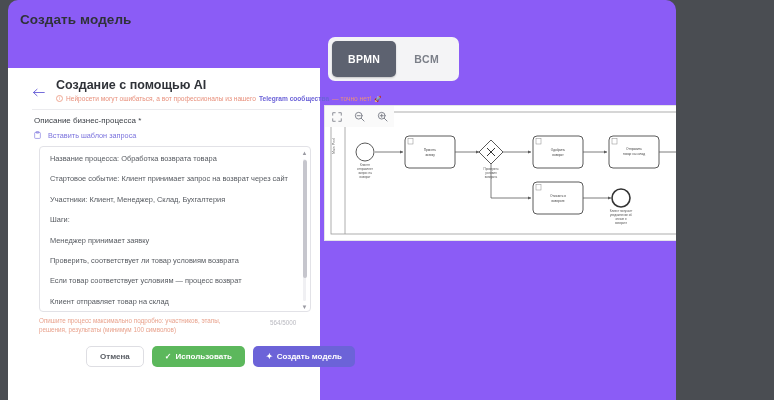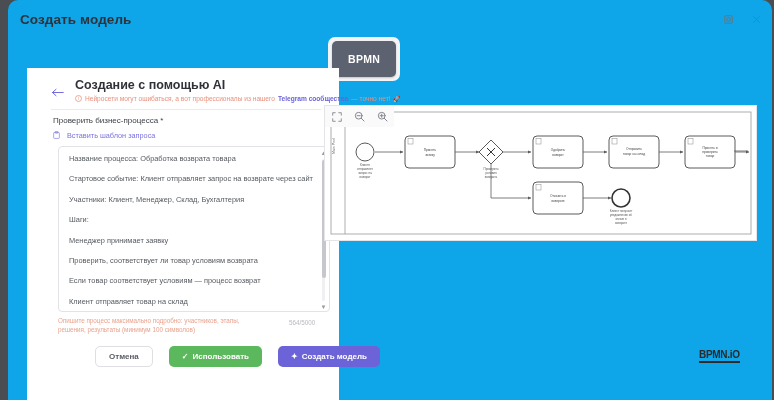--- a/index.html
+++ b/index.html
@@ -8,22 +8,22 @@
     overflow: hidden;
     font-family: "Liberation Sans", sans-serif;
     background: #4a4d52;
   }
   #root { position: relative; width: 774px; height: 400px; }
 
   
   .modal {
     position: absolute;
     left: 8px; top: 0;
-    width: 764px; height: 400px;
-    background: #0ea5e9;
+    width: 668px; height: 400px;
+    background: #8b5cf6;
     border-radius: 10px 10px 0 0;
     overflow: hidden;
   }
   .modal-header {
     position: absolute; left: 0; top: 0;
     width: 766px; height: 38px;
   }
   .modal-title {
     position: absolute; left: 12px; top: 12px;
     font-size: 13.5px; font-weight: bold; color: #2f3238;
@@ -61,21 +61,20 @@
     background: #5d6270;
     color: #ffffff;
     box-shadow: 0 1px 2px rgba(0,0,0,.2);
   }
 
   
   .left-pane {
     position: absolute; left: 0; top: 68px;
     width: 312px; height: 332px;
     background: #fff;
-    margin-left: 19px;
   }
   .ai-head {
     position: absolute; left: 0; top: 0; width: 312px;
   }
   .back-arrow {
     position: absolute; left: 24px; top: 19px;
     color: #6c63d8; font-size: 13px; cursor: pointer;
     line-height: 1;
   }
   .ai-title {
@@ -154,22 +153,22 @@
     width: 210px;
     font-size: 6.3px; color: #e9a38e; line-height: 1.45;
   }
   .counter {
     position: absolute; left: 262px; top: 251px;
     font-size: 6.3px; color: #b9b9c0;
   }
 
   
   .actions {
-    position: absolute; left: 68px; top: 278px;
-    display: flex; gap: 16px; align-items: center;
+    position: absolute; left: 78px; top: 278px;
+    display: flex; gap: 8px; align-items: center;
   }
   .btn {
     height: 21px;
     border-radius: 5px;
     font-size: 8px; font-weight: bold;
     display: flex; align-items: center; justify-content: center;
     gap: 4px;
     cursor: pointer;
     padding: 0 13px;
     white-space: nowrap;
@@ -233,20 +232,21 @@
         <div class="win-btn">
           <svg width="11" height="11" viewBox="0 0 16 16" fill="none" stroke="currentColor" stroke-width="1.3">
             <path d="M3.5 3.5 L12.5 12.5 M12.5 3.5 L3.5 12.5"></path>
           </svg>
         </div>
       </div>
     </div>
 
     <div class="tabs-wrap">
       <div class="tab active">BPMN</div>
+      <div class="tab">BCM</div>
     </div>
 
     <div class="left-pane">
 
       <div class="ai-head">
         <div class="back-arrow">
           <svg width="13" height="11" viewBox="0 0 18 12" fill="none" stroke="currentColor" stroke-width="1.3" stroke-linecap="round" stroke-linejoin="round">
             <path d="M17 6 H2 M7 1.5 L2 6 L7 10.5"></path>
           </svg>
         </div>
@@ -255,36 +255,36 @@
           <span class="warn-ico">i</span>
           <span>Нейросети могут ошибаться, а вот профессионалы из нашего</span>
           <a href="#">Telegram сообщества</a>
           <span>— точно нет!</span>
           <span class="rocket">🚀</span>
         </div>
       </div>
 
       <div class="divider"></div>
 
-      <div class="field-label">Проверить бизнес-процесса *</div>
+      <div class="field-label">Описание бизнес-процесса *</div>
 
       <div class="tpl-link">
         <span class="clip-ico">
           <svg width="7" height="8" viewBox="0 0 12 14" fill="none" stroke="currentColor" stroke-width="1.1">
             <rect x="1" y="2.5" width="10" height="10.5" rx="1.5"></rect>
             <rect x="3.5" y="0.8" width="5" height="3" rx="1"></rect>
           </svg>
         </span>
         <span>Вставить шаблон запроса</span>
       </div>
 
       <div class="ta-box">
         <div class="ta-lines">
           <div class="ta-line">Название процесса: Обработка возврата товара</div>
-          <div class="ta-line">Стартовое событие: Клиент отправляет запрос на возврате через сайт</div>
+          <div class="ta-line">Стартовое событие: Клиент принимает запрос на возврат через сайт</div>
           <div class="ta-line">Участники: Клиент, Менеджер, Склад, Бухгалтерия</div>
           <div class="ta-line">Шаги:</div>
           <div class="ta-line">Менеджер принимает заявку</div>
           <div class="ta-line">Проверить, соответствует ли товар условиям возврата</div>
           <div class="ta-line">Если товар соответствует условиям — процесс возврат</div>
           <div class="ta-line">Клиент отправляет товар на склад</div>
 
         </div>
         <div class="ta-scroll">
           <span class="arw">▲</span>

